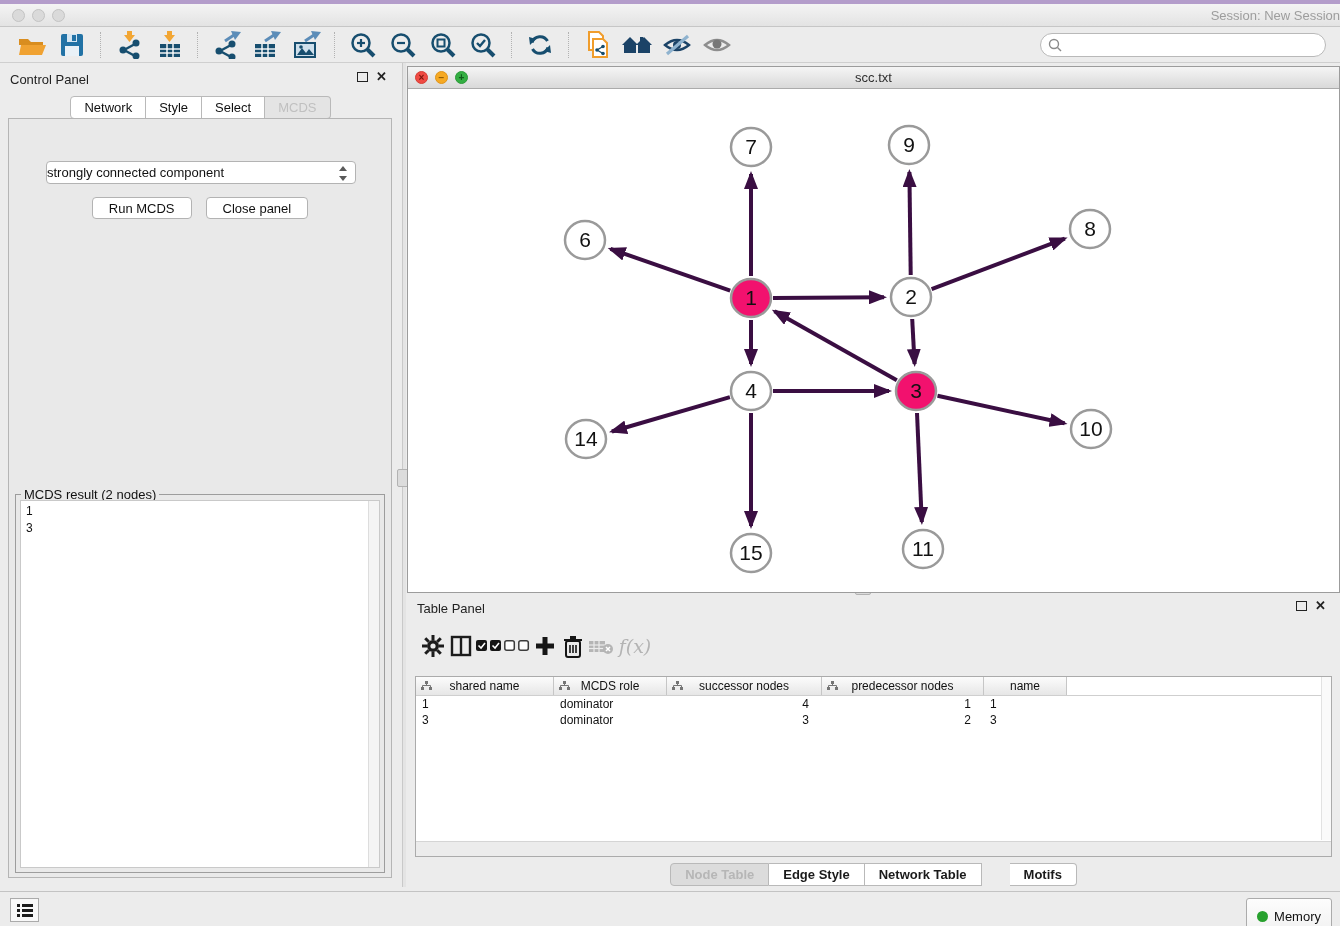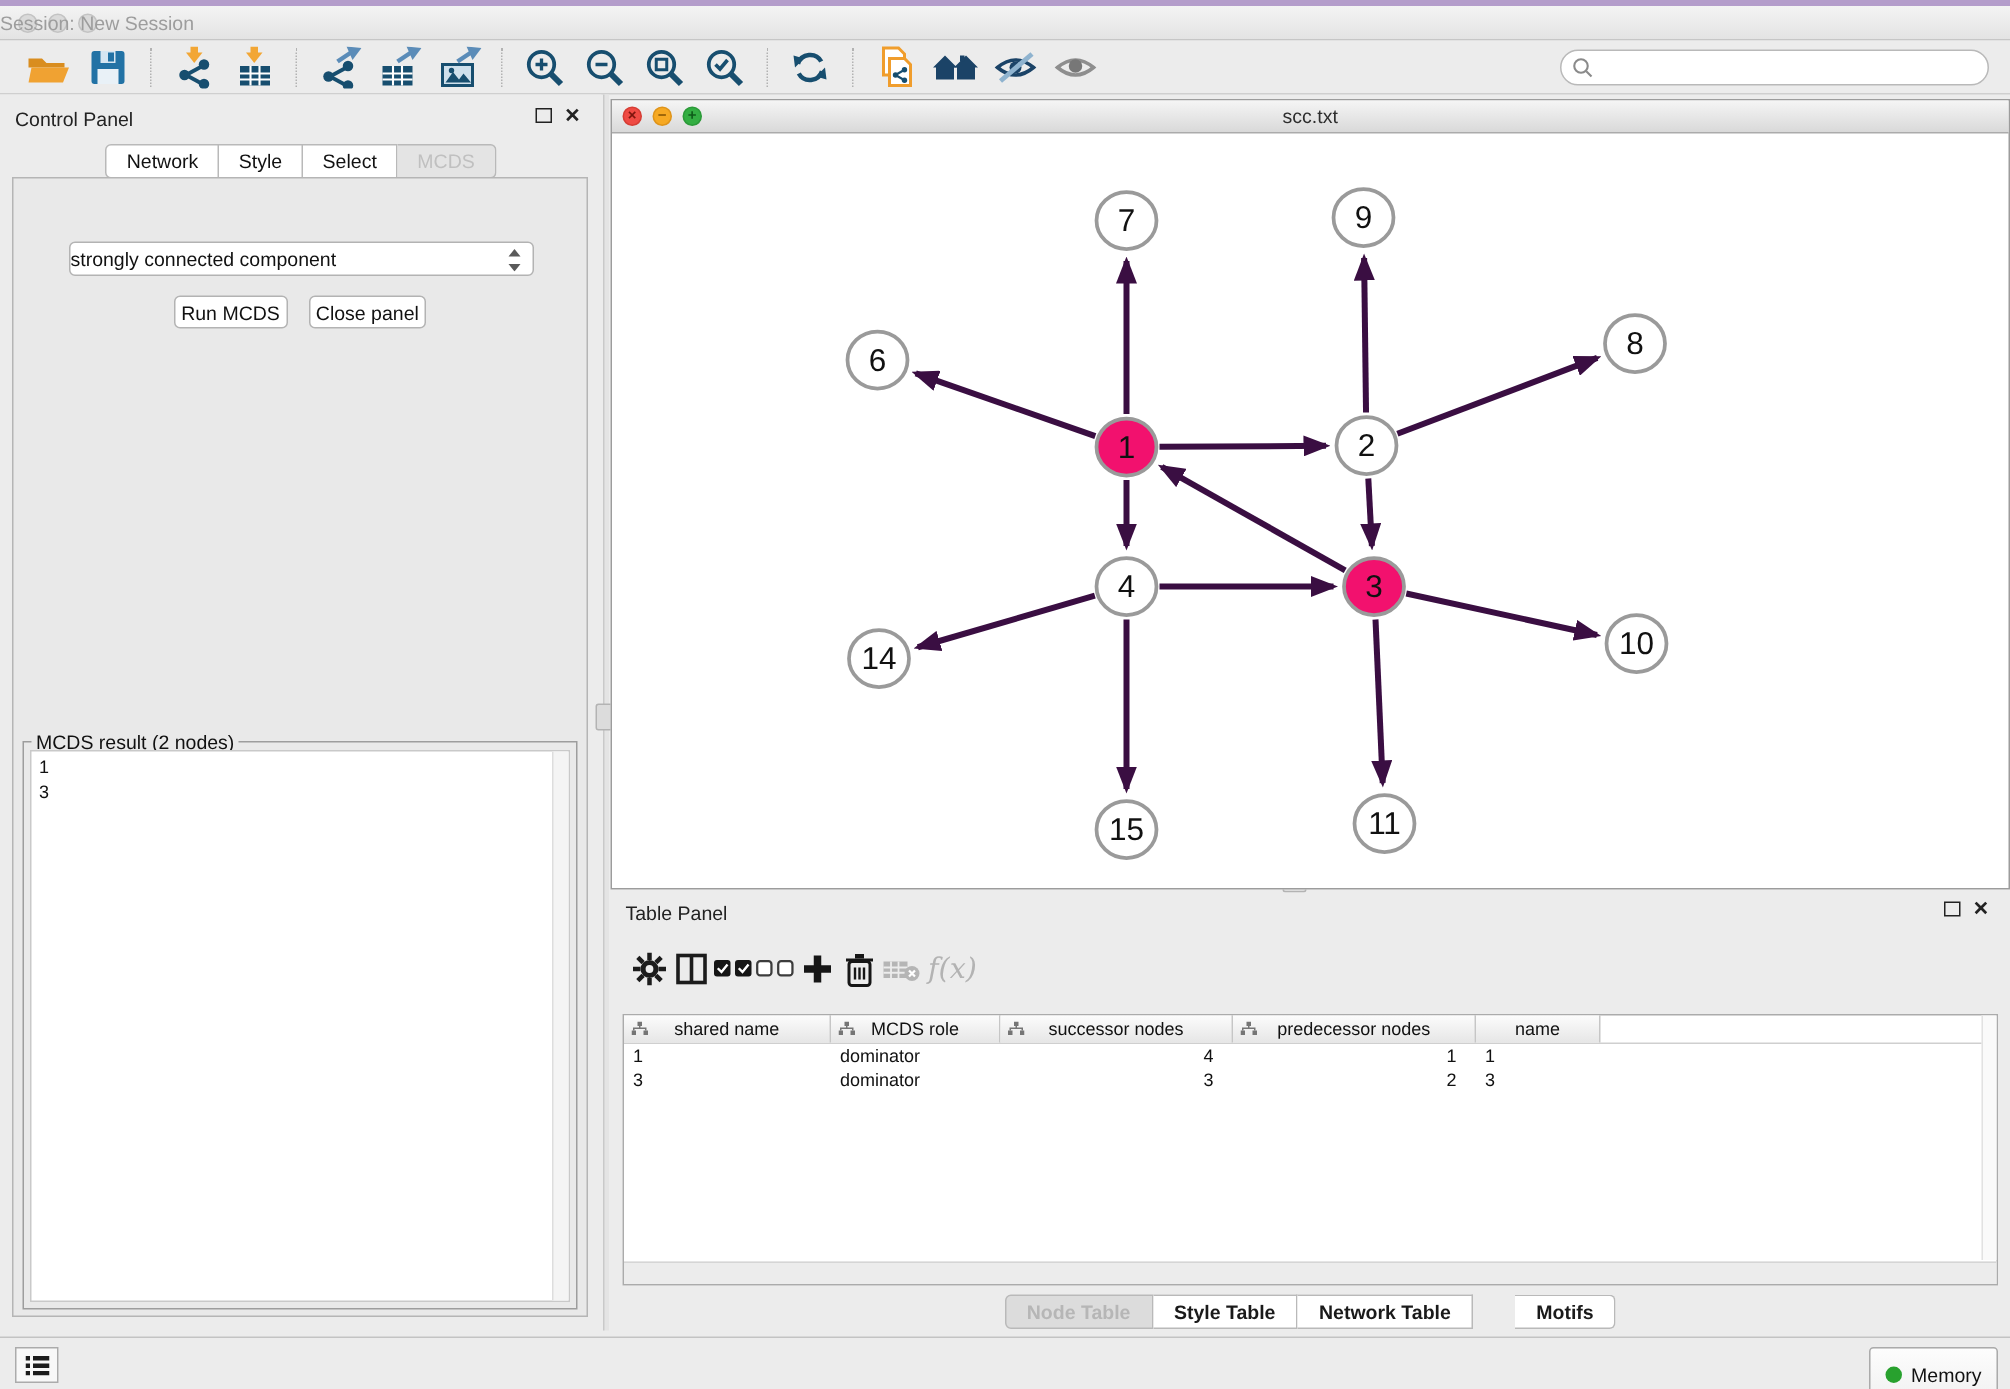--- a/index.html
+++ b/index.html
@@ -3,21 +3,21 @@
 <meta charset="utf-8">
 <style>
   * { margin:0; padding:0; box-sizing:border-box; }
   html,body { background:#9a9a9a; }
   body { font-family:"Liberation Sans",sans-serif; }
   .root { position:relative; width:1340px; height:926px; background:#ececec; overflow:hidden; font-size:13px; color:#1a1a1a; }
 
   
   .desktop-strip { position:absolute; left:0; top:0; width:100%; height:4px; background:#b49dcb; }
   .titlebar { position:absolute; left:0; top:4px; width:100%; height:23px; background:linear-gradient(#f4f4f4,#e3e3e3); border-bottom:1px solid #c6c6c6; }
-  .titlebar .title { position:absolute; left:0; right:0; top:4px; text-align:left; color:#9d9d9d; font-size:13px; }
+  .titlebar .title { position:absolute; left:0; right:0; top:4px; text-align:right; color:#9d9d9d; font-size:13px; }
   .tl { position:absolute; top:5px; width:13px; height:13px; border-radius:50%; }
   .tl.inactive { background:#dadada; border:1px solid #c3c3c3; }
 
   
   .main-toolbar { position:absolute; left:0; top:27px; width:100%; height:36px; background:#ececec; border-bottom:1px solid #cfcfcf; display:flex; align-items:center; padding-left:12px; }
   .tbi { width:34px; height:30px; display:flex; align-items:center; justify-content:center; margin:0 3px; }
   .tb-sep { width:1px; height:26px; border-left:1px dotted #b2b2b2; margin:0 8px; }
   .search-wrap { position:absolute; right:14px; top:6px; }
   .search-input { width:286px; height:24px; border:1px solid #b9b9b9; border-radius:12px; background:#fff; padding-left:26px; font-size:13px; outline:none; color:#333; font-family:"Liberation Sans",sans-serif; }
   .search-icon { position:absolute; left:8px; top:5px; }
@@ -30,21 +30,21 @@
   .close-glyph { font-size:13px; font-weight:bold; color:#222; line-height:10px; }
   .cp-tabs { position:absolute; left:0; top:33px; width:100%; display:flex; justify-content:center; }
   .seg-tab { padding:3px 13px; font-size:13px; background:#fff; border:1px solid #b9b9b9; border-left:none; color:#111; }
   .seg-tab:first-child { border-left:1px solid #b9b9b9; border-radius:4px 0 0 4px; }
   .seg-tab.disabled-active { background:#e4e4e4; color:#c0c0c0; border-radius:0 4px 4px 0; }
   .cp-box { position:absolute; left:8px; top:55px; width:384px; height:760px; border:1px solid #b5b5b5; background:#e9e9e9; }
   .opt-label { position:absolute; left:0; right:0; top:18px; text-align:center; font-size:13px; color:#111; }
   .opt-select { position:absolute; left:37px; top:42px; width:310px; height:23px; background:#fff; border:1px solid #b3b3b3; border-radius:4px; font-size:13px; display:flex; align-items:center; padding-left:0; color:#111; }
   .opt-stepper { position:absolute; right:7px; top:4px; }
   .cp-buttons { position:absolute; left:0; right:0; top:78px; display:flex; justify-content:center; gap:14px; }
-  .mac-btn { height:22px; background:#fff; border:1px solid #b3b3b3; border-radius:4px; font-size:13px; color:#111; padding:0 4px; display:flex; align-items:center; font-family:"Liberation Sans",sans-serif; }
+  .mac-btn { height:22px; background:#fff; border:1px solid #b3b3b3; border-radius:4px; font-size:13px; color:#111; padding:0 16px; display:flex; align-items:center; font-family:"Liberation Sans",sans-serif; }
   .result-fieldset { position:absolute; left:6px; top:375px; width:370px; height:379px; border:1px solid #9d9d9d; }
   .result-legend { position:absolute; left:5px; top:-8px; background:#e9e9e9; padding:0 3px; font-size:13px; color:#111; }
   .result-area { position:absolute; left:4px; top:5px; right:4px; bottom:4px; background:#fff; border:1px solid #c9c9c9; font-size:12px; color:#111; padding:2px 5px; line-height:17px; }
   .result-scroll { position:absolute; right:0; top:0; bottom:0; width:11px; background:#f4f4f4; border-left:1px solid #ddd; }
 
   
   .vsplit-line { position:absolute; left:402px; top:63px; width:4px; height:824px; background:#e4e4e4; border-left:1px solid #c9c9c9; }
   .vsplit-handle { position:absolute; left:397px; top:469px; width:12px; height:18px; background:#dcdcdc; border:1px solid #b3b3b3; border-radius:2px; }
   .hsplit-handle { position:absolute; left:855px; top:586px; width:16px; height:9px; background:#dcdcdc; border:1px solid #b3b3b3; border-radius:2px; }
 
@@ -513,21 +513,21 @@
         <div class="td right" style="width:155px">3</div>
         <div class="td right" style="width:162px">2</div>
         <div class="td" style="width:83px">3</div>
       </div>
       <div class="tbl-scroll-v"></div>
       <div class="tbl-scroll-h"></div>
     </div>
 
     <div class="tp-tabs">
       <span class="tp-tab disabled-active">Node Table</span>
-      <span class="tp-tab">Style Table</span>
+      <span class="tp-tab">Edge Style</span>
       <span class="tp-tab">Network Table</span>
       <span class="tp-tab">Motifs</span>
     </div>
   </div>
 
   <div class="status-bar">
     <span class="list-btn">
       <svg width="16" height="14">
           <g fill="#1c1c1c">
             <rect x="0" y="1" width="3" height="3"></rect>

